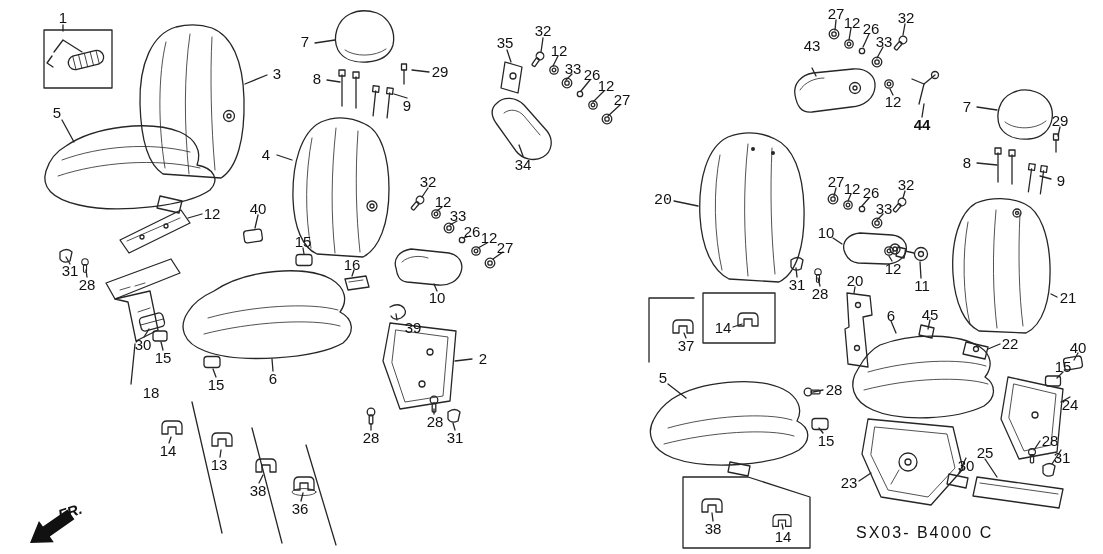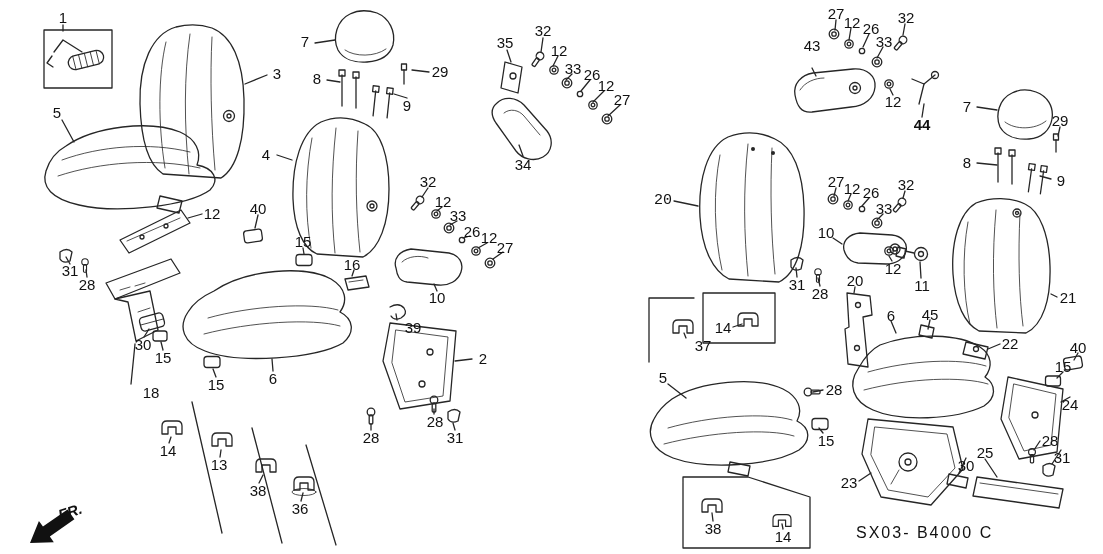--- a/index.html
+++ b/index.html
@@ -514,21 +514,21 @@
       <span class="part-label" style="left: 483px; top: 358px;">2</span>
       <span class="part-label" style="left: 371px; top: 437px;">28</span>
       <span class="part-label" style="left: 435px; top: 421px;">28</span>
       <span class="part-label" style="left: 455px; top: 437px;">31</span>
       <span class="part-label" style="left: 168px; top: 450px;">14</span>
       <span class="part-label" style="left: 219px; top: 464px;">13</span>
       <span class="part-label" style="left: 258px; top: 490px;">38</span>
       <span class="part-label" style="left: 300px; top: 508px;">36</span>
       <span class="part-label" style="left: 797px; top: 284px;">31</span>
       <span class="part-label" style="left: 820px; top: 293px;">28</span>
-      <span class="part-label" style="left: 686px; top: 345px; margin-left: 17px;">37</span>
+      <span class="part-label" style="left: 686px; top: 345px;">37</span>
       <span class="part-label" style="left: 723px; top: 327px;">14</span>
       <span class="part-label" style="left: 891px; top: 315px;">6</span>
       <span class="part-label" style="left: 930px; top: 314px;">45</span>
       <span class="part-label" style="left: 1010px; top: 343px;">22</span>
       <span class="part-label" style="left: 1068px; top: 297px;">21</span>
       <span class="part-label" style="left: 1078px; top: 347px;">40</span>
       <span class="part-label" style="left: 1063px; top: 366px;">15</span>
       <span class="part-label" style="left: 1070px; top: 404px;">24</span>
       <span class="part-label" style="left: 663px; top: 377px;">5</span>
       <span class="part-label" style="left: 834px; top: 389px;">28</span>

